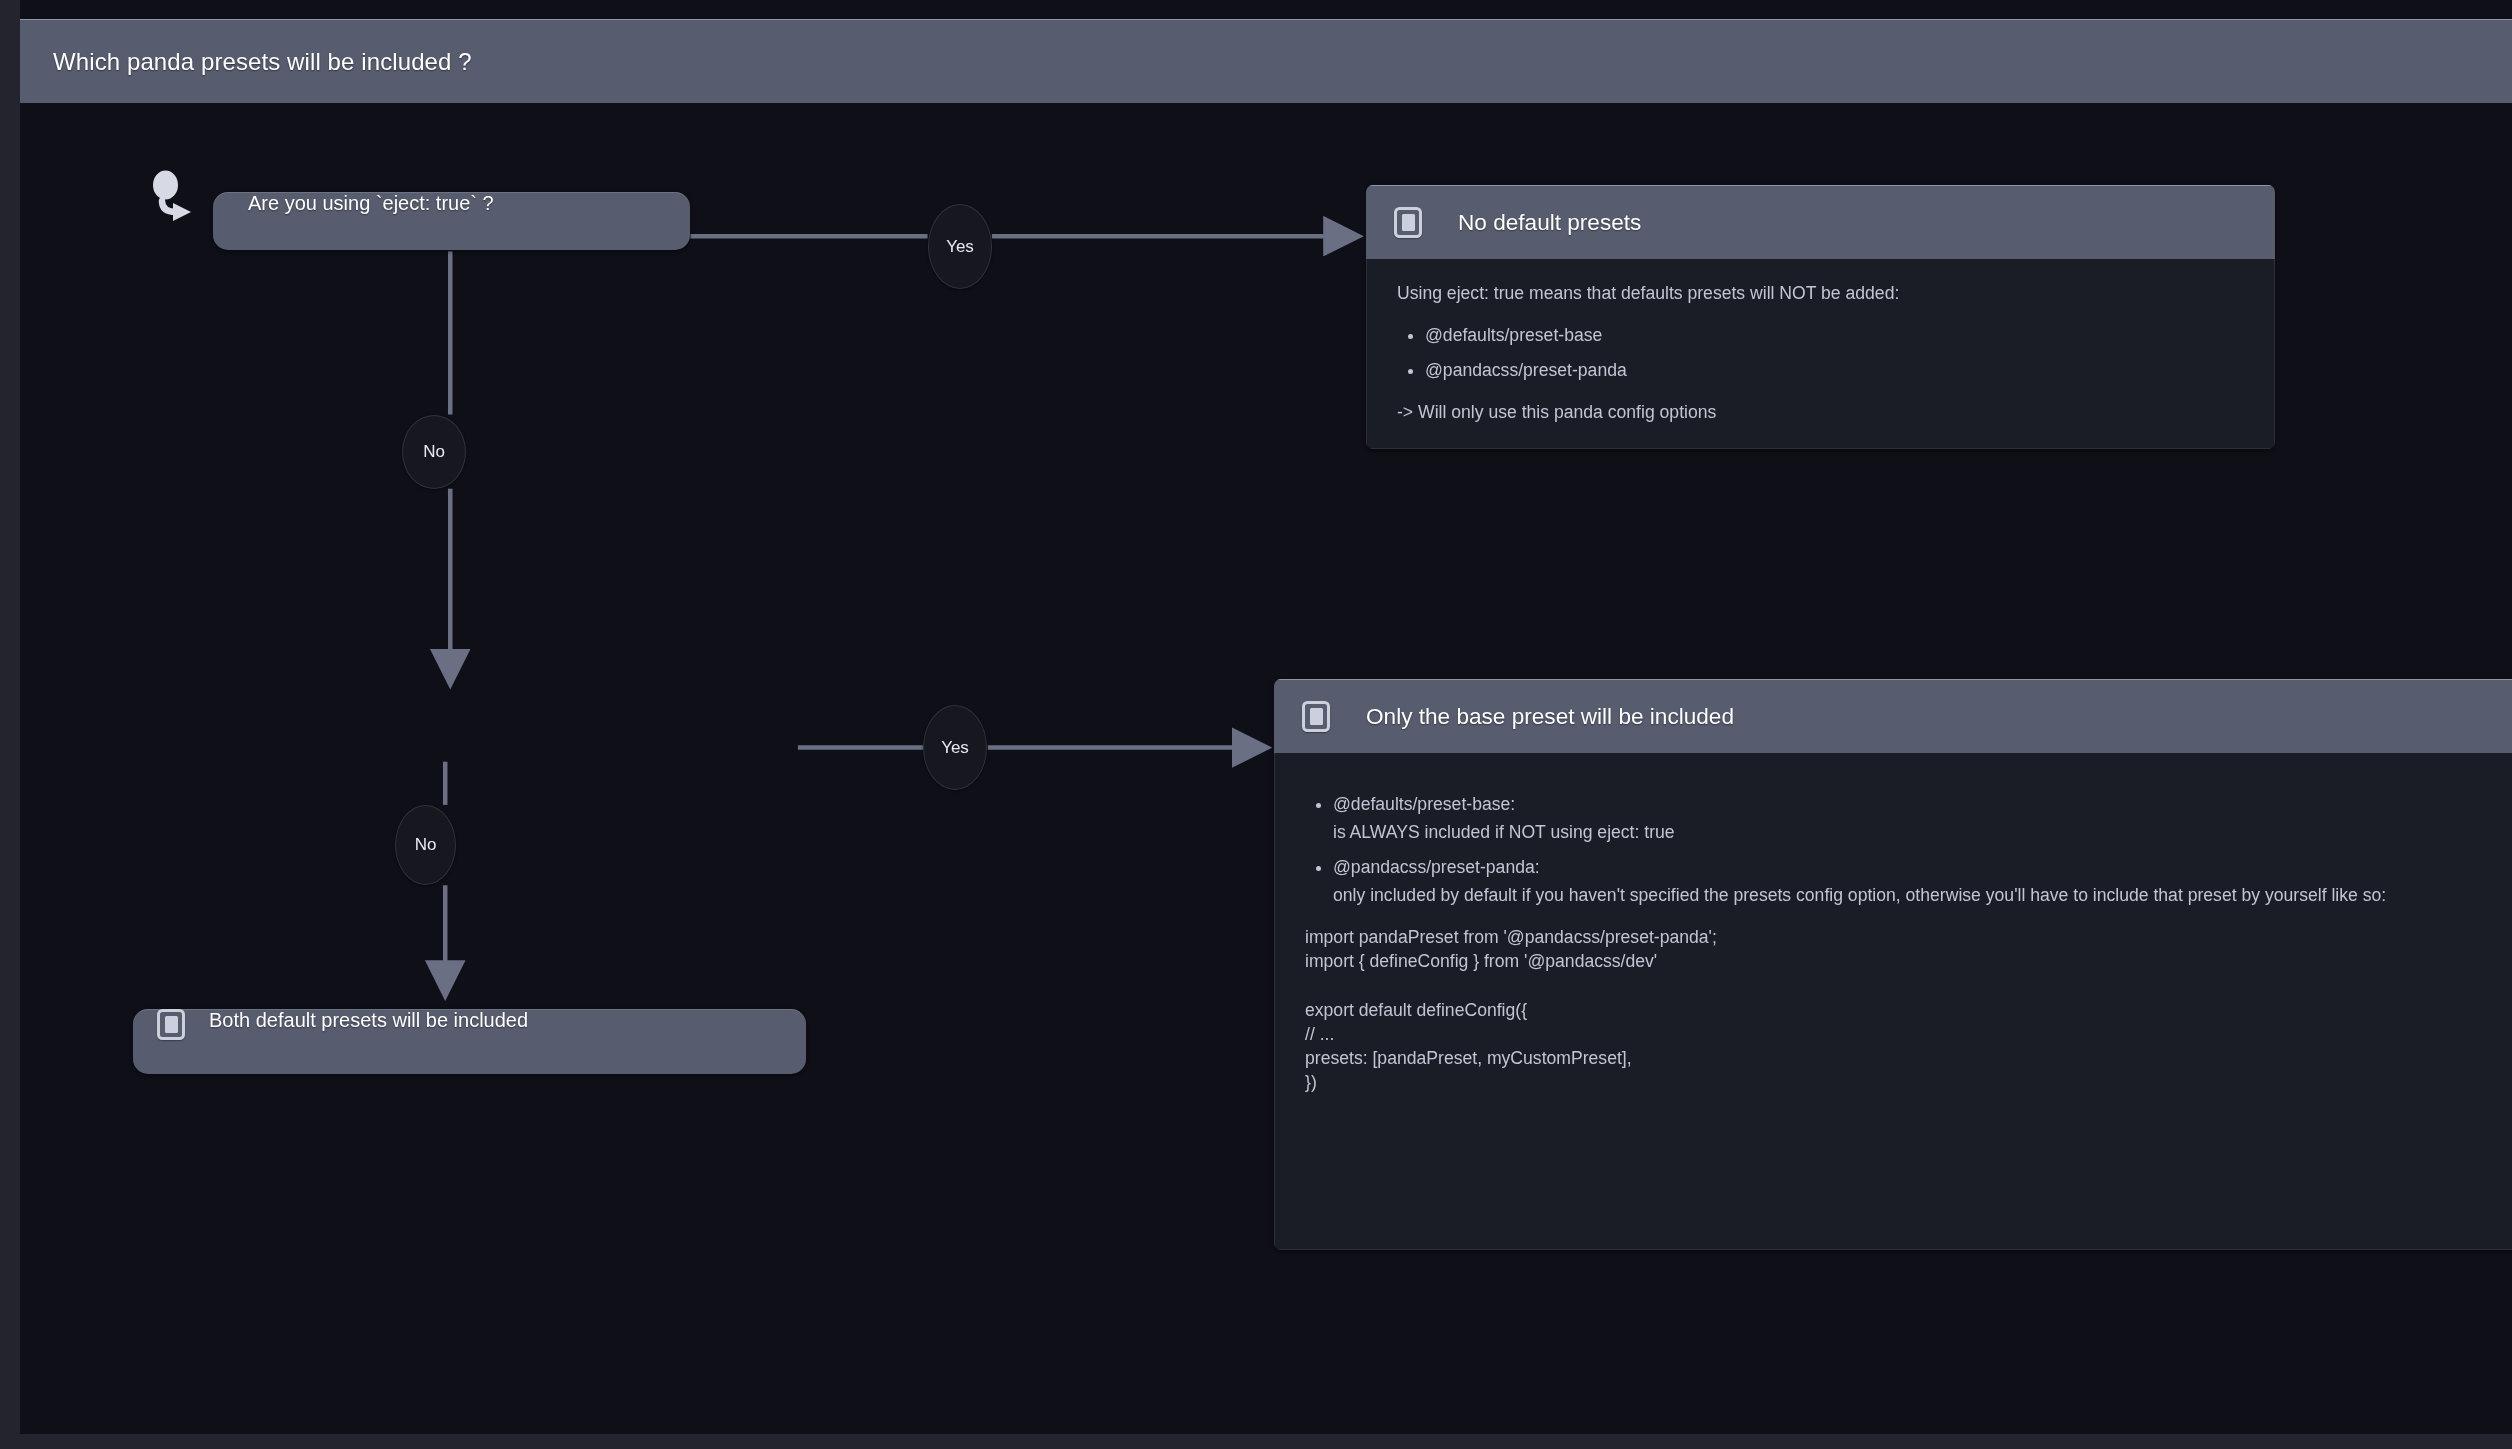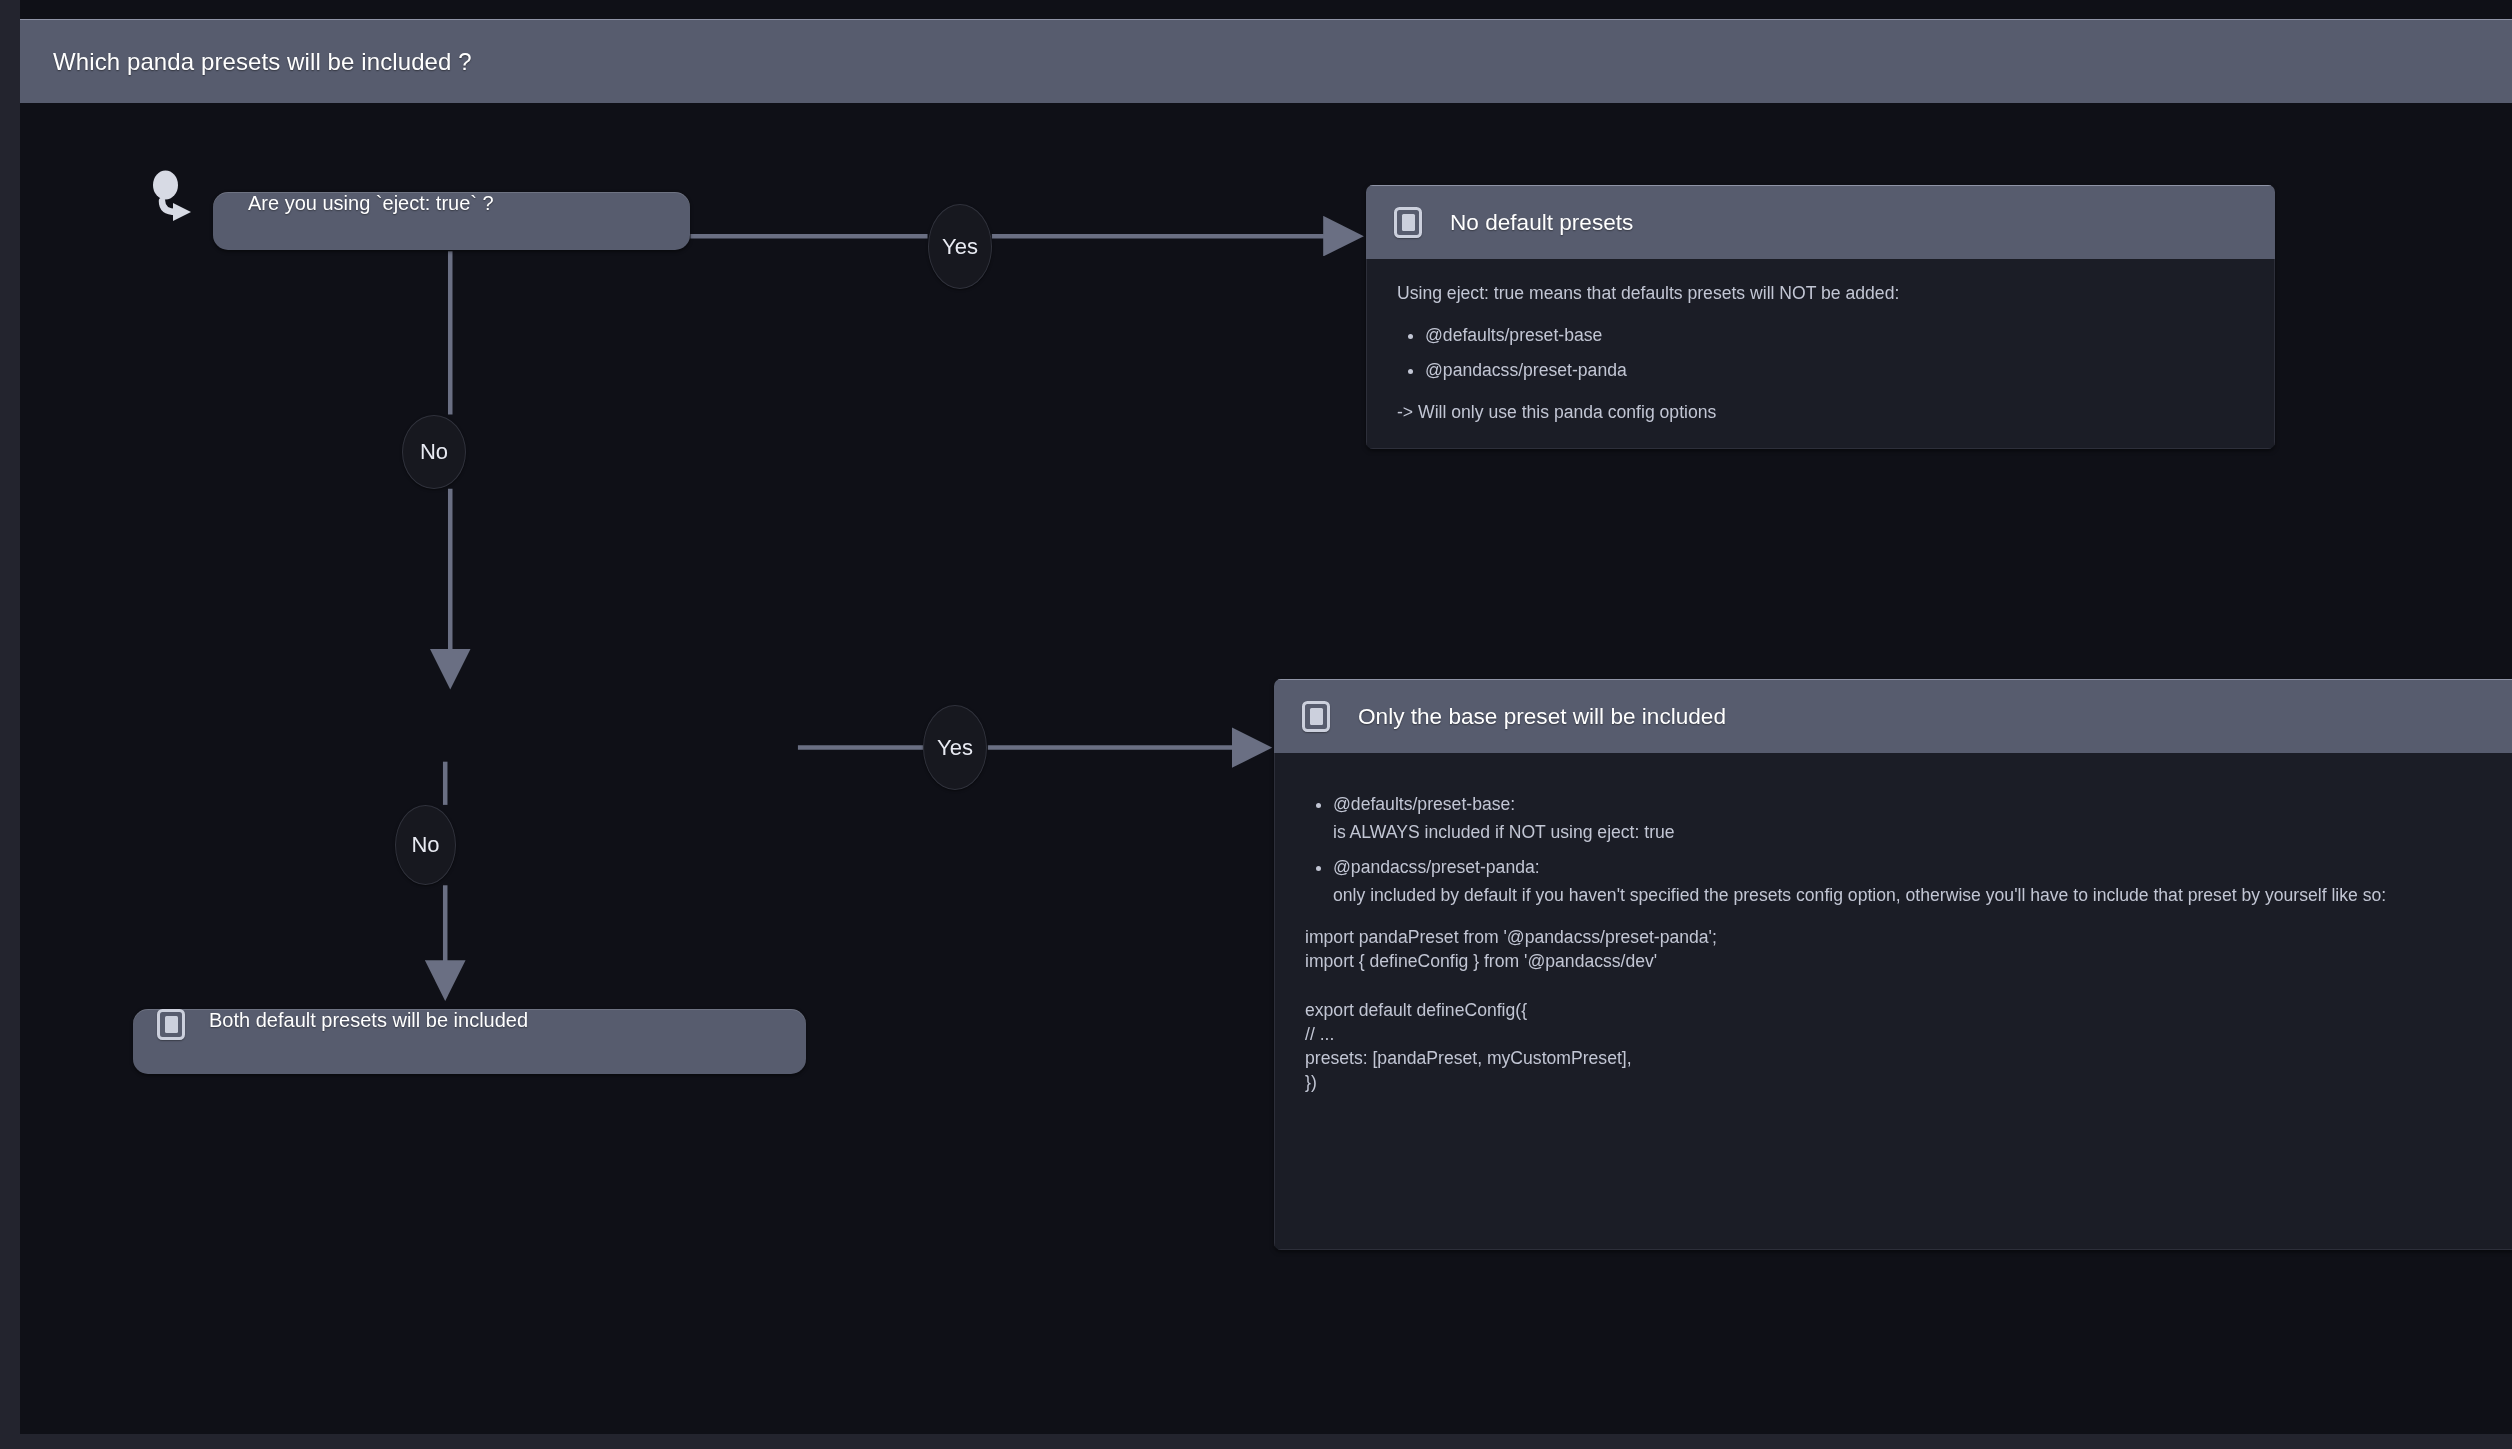--- a/index.html
+++ b/index.html
@@ -73,21 +73,21 @@
   #node-both .label { font-size: 20px; }
 
   
   .pill {
     position: absolute;
     background: #17181f;
     border: 0.5px solid #30323c;
     border-radius: 50%;
     display: flex; align-items: center; justify-content: center;
     color: #e8eaf2;
-    font-size: 22px;
+    font-size: 17px;
     box-shadow: 0 1px 2.5px rgba(0,0,0,.5);
   }
   #pill-yes-1 { left: 928px; top: 204px;  width: 64px; height: 85px; }
   #pill-no-1  { left: 402px;  top: 415px;  width: 64px; height: 74px; }
   #pill-yes-2 { left: 923px; top: 705px; width: 64px; height: 85px; }
   #pill-no-2  { left: 395px;  top: 805px; width: 61px; height: 80px; }
 
   
   #edges { position: absolute; left: 0; top: 0; width: 2663px; height: 1449px; pointer-events: none; }
 
@@ -99,21 +99,21 @@
     position: absolute;
     border-radius: 7px;
     overflow: hidden;
     box-shadow: 0 2px 4.5px rgba(0,0,0,.5);
   }
   .panel .panel-head {
     background: #575c6e;
     border-top: 1.5px solid #8f94a6;
     height: 74px;
     display: flex; align-items: center;
-    gap: 28px;
+    gap: 36px;
     padding-left: 28px;
   }
   .panel .panel-head .panel-title {
     color: #ffffff;
     font-size: 22.6px;
     text-shadow: 0 1px 1.5px rgba(0,0,0,.4);
     white-space: nowrap;
   }
   .panel .panel-body {
     background: #1b1d26;

